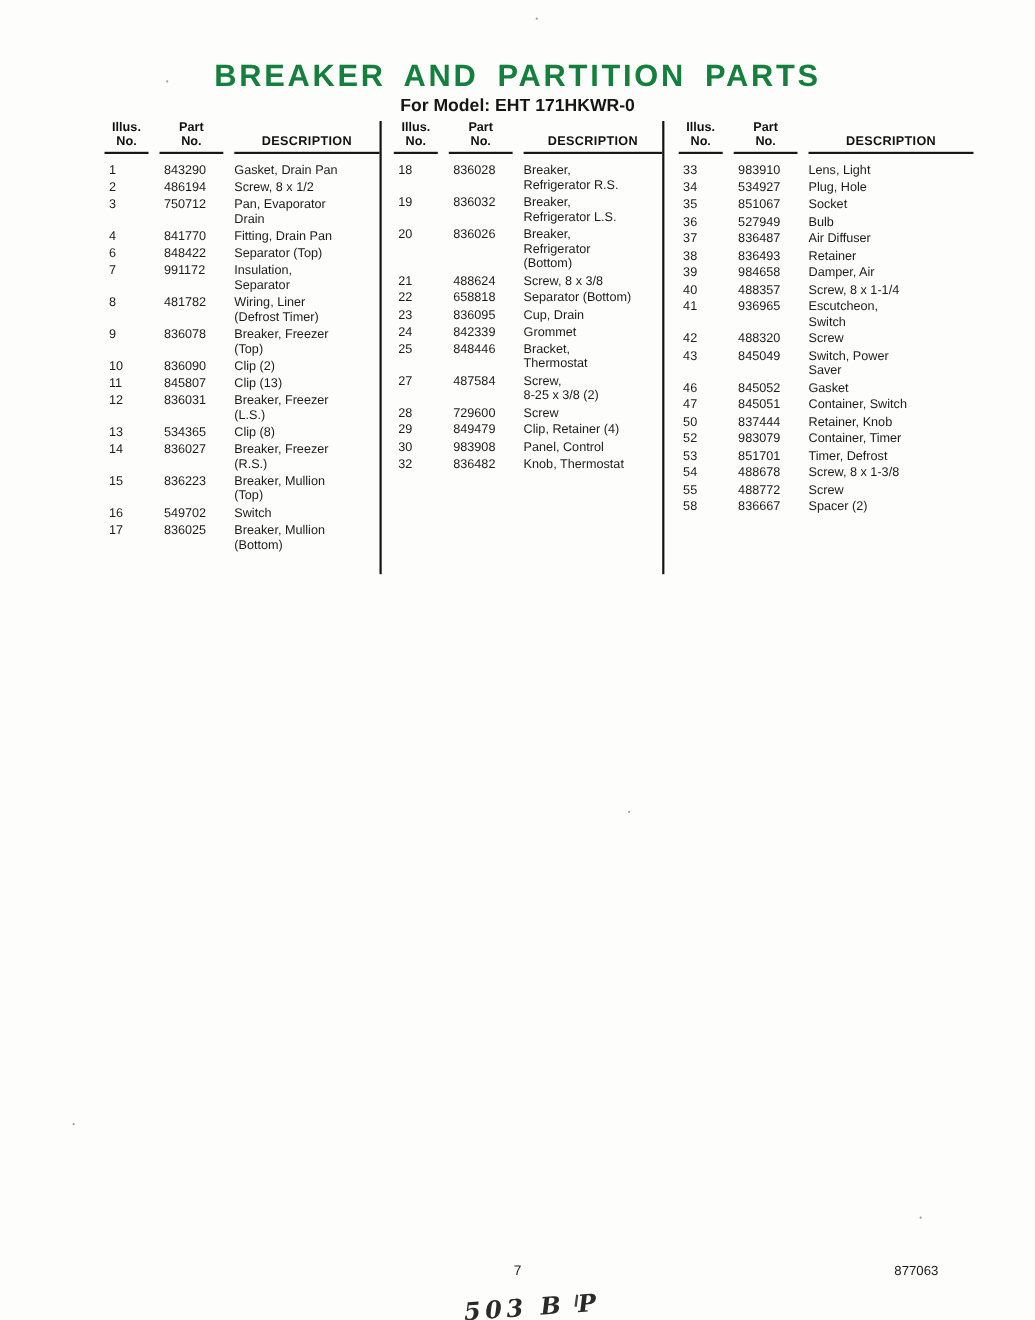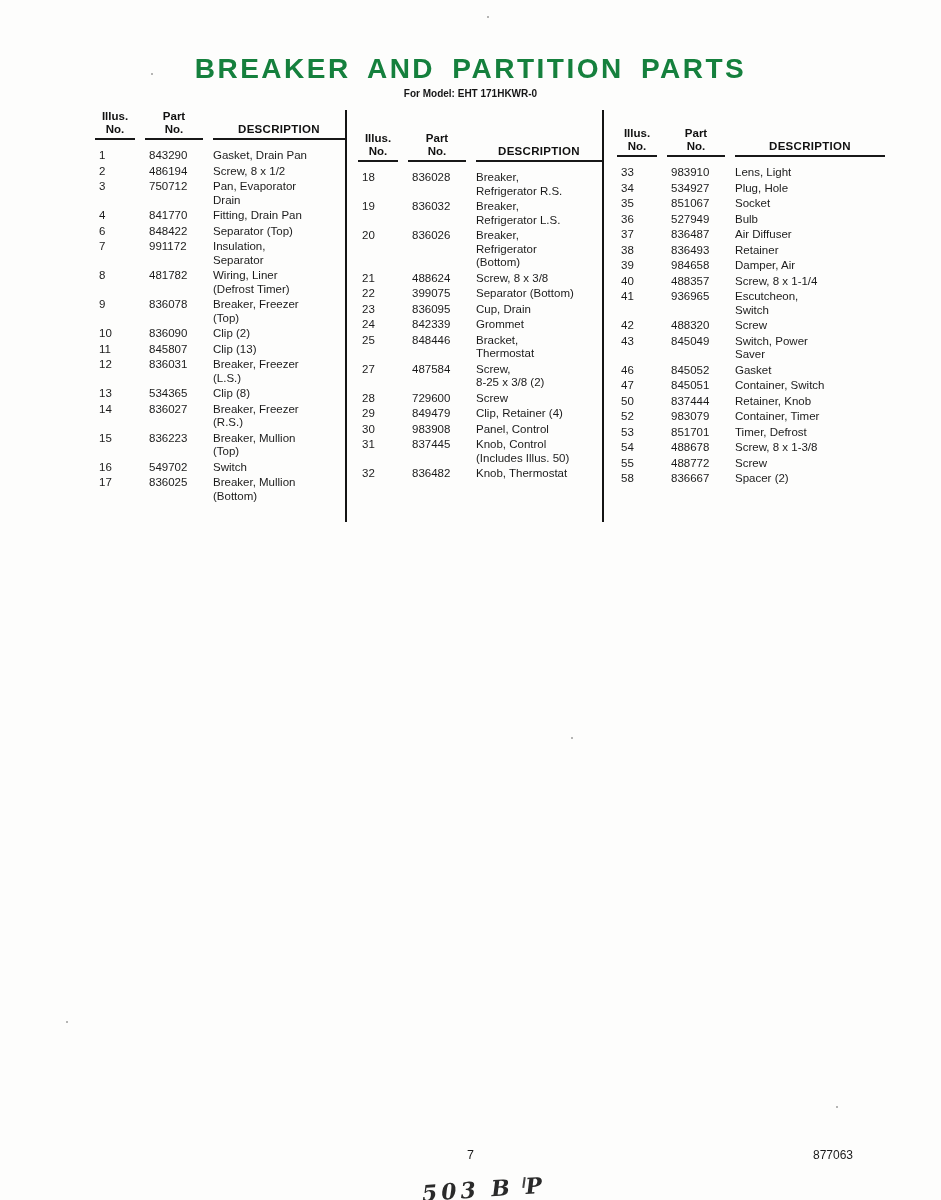--- a/index.html
+++ b/index.html
@@ -27,34 +27,34 @@
     letter-spacing: 2.5px;
     word-spacing: 7px;
     color: #15803d;
   }
   .page-subtitle {
     position: absolute;
     top: 88px;
     left: 0;
     right: 0;
     text-align: center;
-    font-size: 10px;
+    font-size: 16px;
     font-weight: bold;
     color: #161616;
   }
   .table-wrap {
     position: absolute;
     top: 110px;
     left: 95px;
     width: 790px;
     font-size: 11.5px;
   }
   .cols {
     display: flex;
-    align-items: center;
+    align-items: flex-start;
   }
   .col { box-sizing: border-box; }
   .col1 { width: 250px; }
   .col2 { width: 257px; padding-left: 13px; }
   .col3 { flex: 1; padding-left: 15px; }
   .vdivider {
     position: absolute;
     top: 0;
     width: 2px;
     height: 412px;
@@ -329,21 +329,21 @@
           </div>
           <div class="row">
             <div class="c-illus">21</div>
             <div class="c-part">488624</div>
             <div class="c-desc">
               <div class="desc-line">Screw, 8 x 3/8</div>
             </div>
           </div>
           <div class="row">
             <div class="c-illus">22</div>
-            <div class="c-part">399075</div>
+            <div class="c-part">658818</div>
             <div class="c-desc">
               <div class="desc-line">Separator (Bottom)</div>
             </div>
           </div>
           <div class="row">
             <div class="c-illus">23</div>
             <div class="c-part">836095</div>
             <div class="c-desc">
               <div class="desc-line">Cup, Drain</div>
             </div>
@@ -383,28 +383,20 @@
             <div class="c-part">849479</div>
             <div class="c-desc">
               <div class="desc-line">Clip, Retainer (4)</div>
             </div>
           </div>
           <div class="row">
             <div class="c-illus">30</div>
             <div class="c-part">983908</div>
             <div class="c-desc">
               <div class="desc-line">Panel, Control</div>
-            </div>
-          </div>
-          <div class="row">
-            <div class="c-illus">31</div>
-            <div class="c-part">837445</div>
-            <div class="c-desc">
-              <div class="desc-line">Knob, Control</div>
-              <div class="desc-line">(Includes Illus. 50)</div>
             </div>
           </div>
           <div class="row">
             <div class="c-illus">32</div>
             <div class="c-part">836482</div>
             <div class="c-desc">
               <div class="desc-line">Knob, Thermostat</div>
             </div>
           </div>
         </div>

